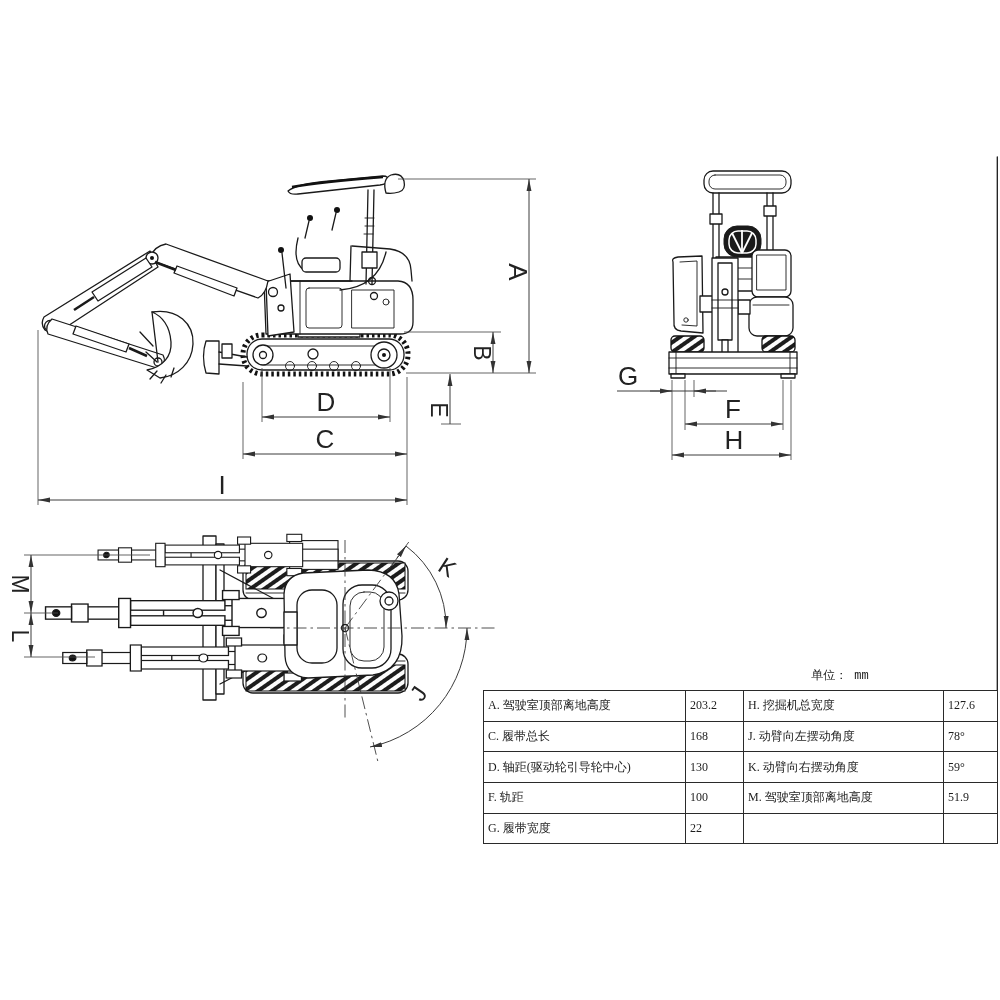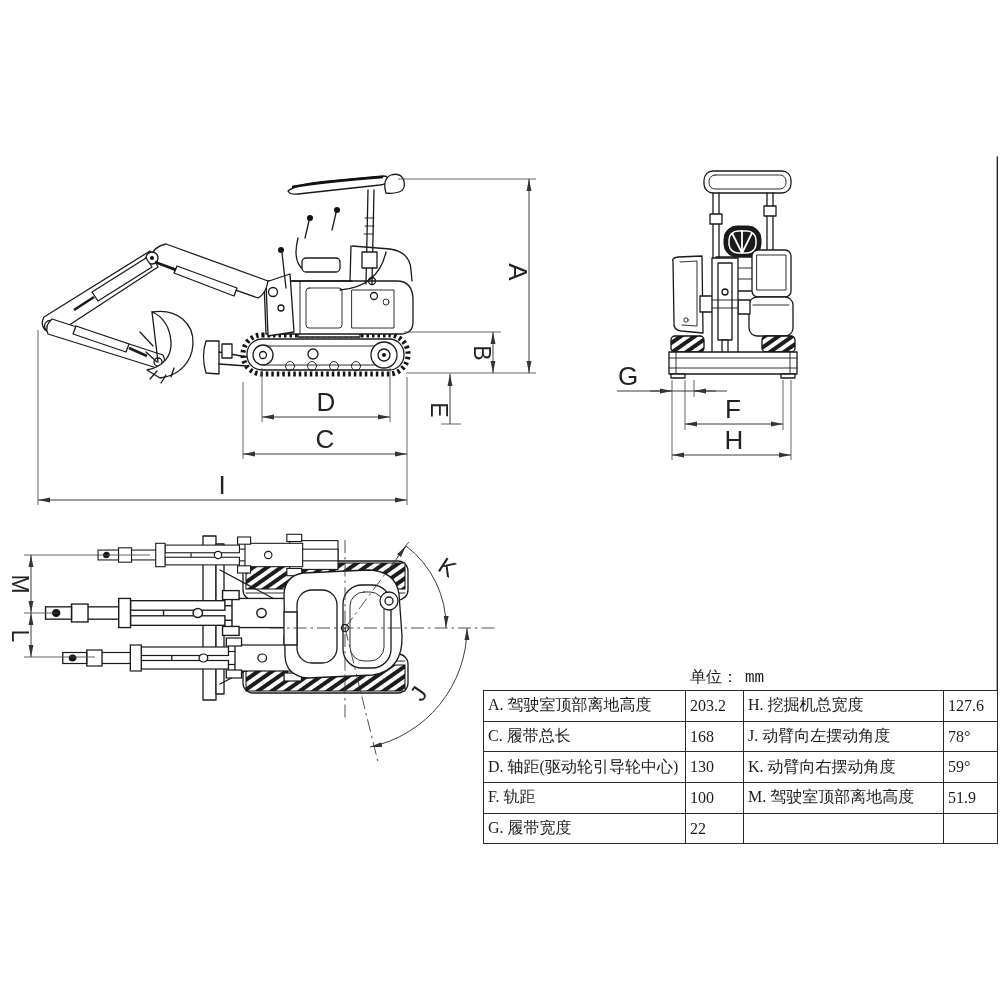--- a/index.html
+++ b/index.html
@@ -10,25 +10,25 @@
   .mf{stroke:#1a1a1a;fill:#ffffff;stroke-width:1.3;stroke-linejoin:round;}
   .mk{fill:#111111;stroke:none;}
   .thin{stroke-width:0.9;}
   .dim{stroke:#3c3c3c;stroke-width:1;fill:none;}
   .ext{stroke:#4a4a4a;stroke-width:0.85;fill:none;}
   .cl{stroke:#3c3c3c;stroke-width:0.9;fill:none;stroke-dasharray:13 4 2.5 4;}
   .dimtxt{font-family:"Liberation Sans", sans-serif;font-size:26px;fill:#222;}
   .dimtxt-s{font-family:"Liberation Sans", sans-serif;font-size:23px;fill:#222;}
   #spec-table{position:absolute;left:483px;top:690px;width:514px;border-collapse:collapse;
               table-layout:fixed;background:#fff;}
-  #spec-table td{border:1.5px solid #2a2a2a;height:29.7px;font-size:16px;color:#1c1c1c;
+  #spec-table td{border:1.5px solid #2a2a2a;height:29.7px;font-size:12px;color:#1c1c1c;
                  font-family:"Liberation Serif","DejaVu Serif",serif;
                  padding:0 4px;white-space:nowrap;overflow:hidden;vertical-align:middle;}
-  #unit-caption{position:absolute;left:690px;top:667px;width:300px;text-align:left;
-                font-size:16px;color:#1c1c1c;
+  #unit-caption{position:absolute;left:690px;top:667px;width:300px;text-align:center;
+                font-size:12px;color:#1c1c1c;
                 font-family:"Liberation Serif","DejaVu Serif",serif;}
   #unit-caption .uv{margin-left:7px;font-family:"Liberation Mono","DejaVu Sans Mono",monospace;}
 </style>
 </head>
 <body>
 
 <div id="canvas">
 
 <svg id="drawing" width="1000" height="1000" viewBox="0 0 1000 1000">
   <defs>

